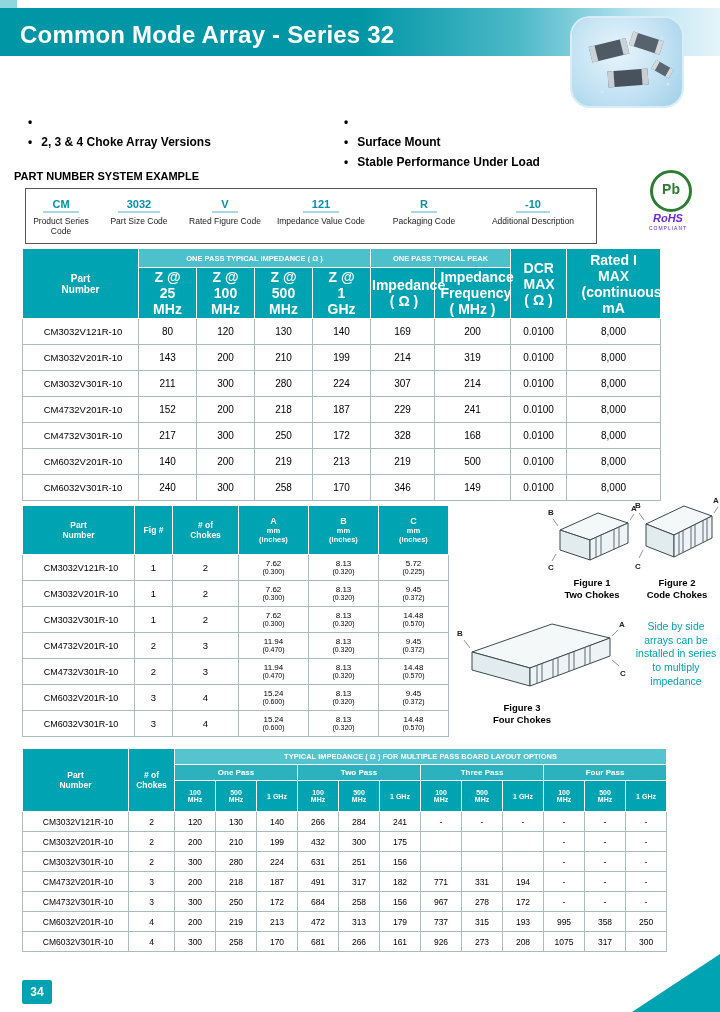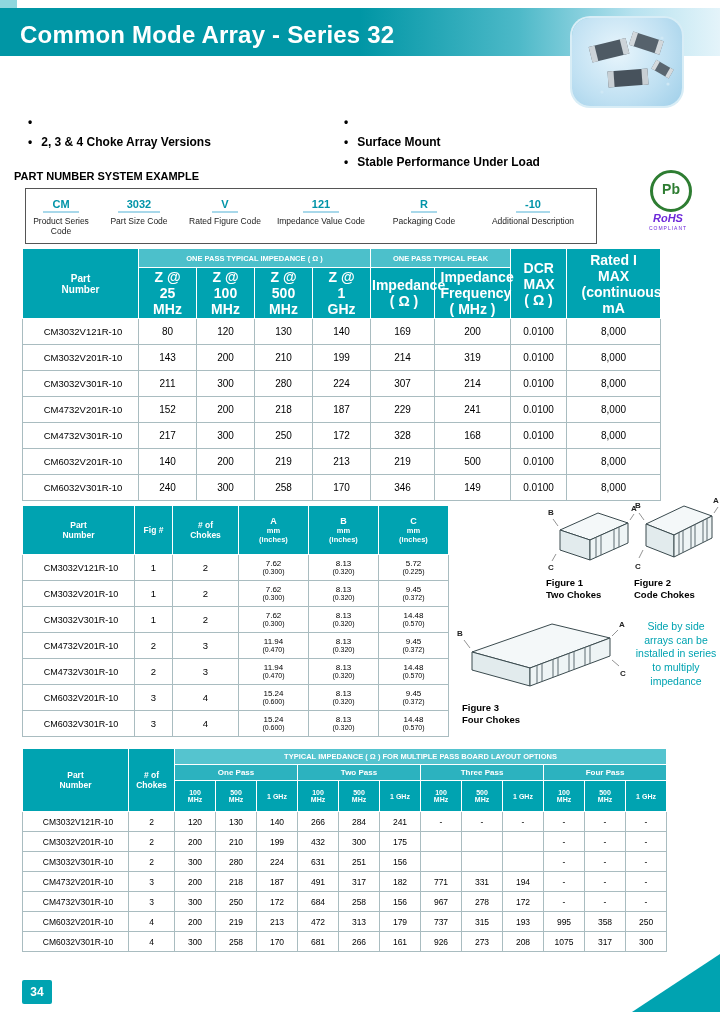--- a/index.html
+++ b/index.html
@@ -63,21 +63,21 @@
   #table2 td{font-size:9.5px;height:25px;}
   #table2 td.part{font-size:9px;}
   #table2 .dletter{font-size:9px;}
   #table2 .dunit{font-size:7.5px;font-weight:bold;}
   #table2 td.dim .mm{font-size:8px;line-height:1.2;}
   #table2 td.dim .inch{font-size:7px;line-height:1.2;}
 
   
   .figsvg{position:absolute;}
   .figsvg text{font-family:"Liberation Sans",sans-serif;font-size:8px;font-weight:bold;fill:#222;}
-  .figcap{position:absolute;text-align:left;font-weight:bold;font-size:9.5px;color:#000;line-height:1.3;}
+  .figcap{position:absolute;text-align:center;font-weight:bold;font-size:9.5px;color:#000;line-height:1.3;}
   #fig-note{position:absolute;left:633px;top:620px;width:86px;color:#00a3b1;font-size:10.5px;text-align:center;line-height:1.3;}
 
   
   #table3{left:22px;top:748px;width:644px;}
   #table3 th.title3{background:#55c4cf;font-size:7.5px;height:13px;}
   #table3 th.grp3{background:#2cb2bf;font-size:8px;height:13px;}
   #table3 th.freq{font-size:7px;height:28px;}
   #table3 th.side3{font-size:8.5px;}
   #table3 td{font-size:8.5px;height:19px;}
   #table3 td.part{font-size:8.5px;}

